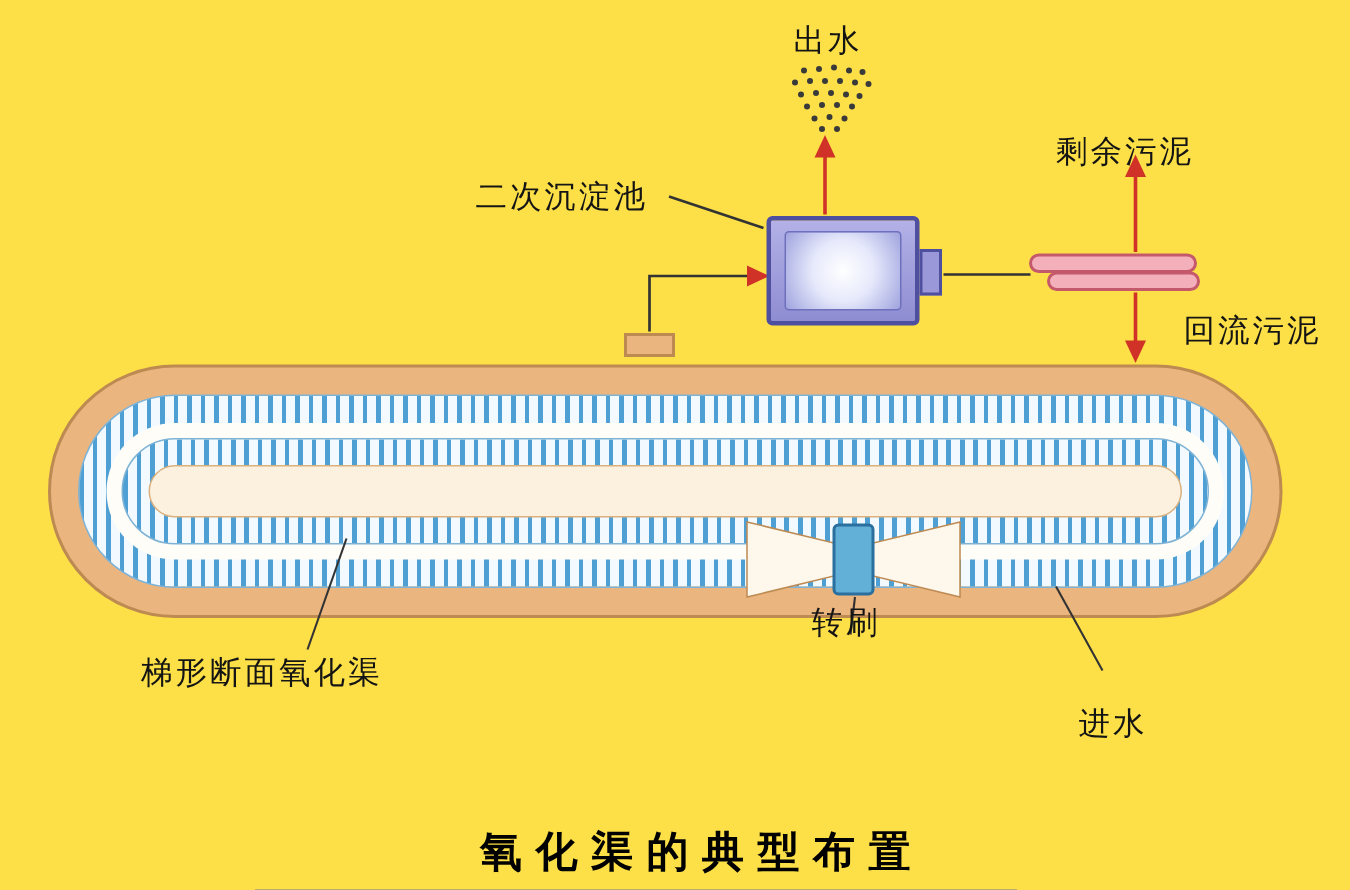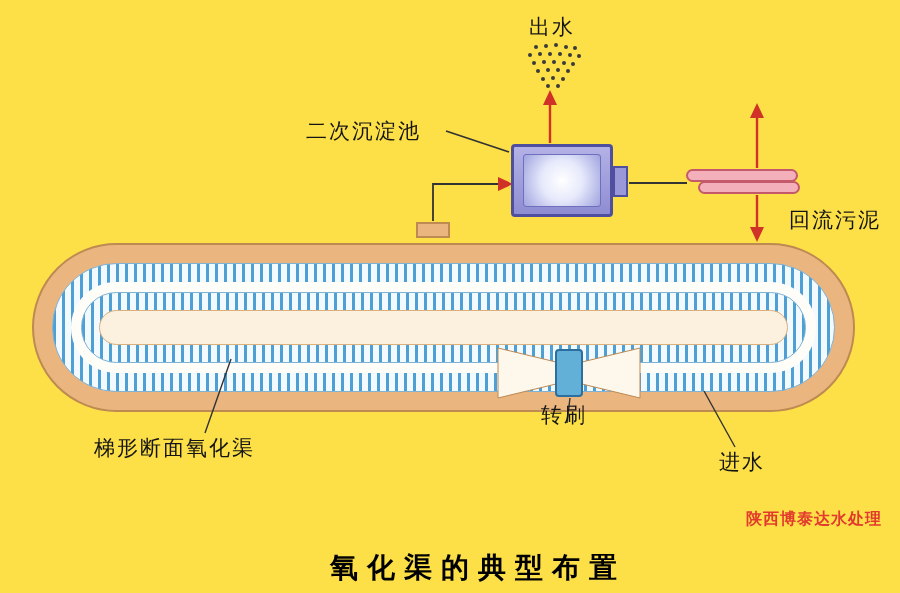--- a/index.html
+++ b/index.html
@@ -54,21 +54,21 @@
   .dark-line{stroke:#333;stroke-width:1.8;fill:none;}
   .thin-line{stroke:#333;stroke-width:1.4;fill:none;}
   .red-line{stroke:var(--arrow-red);stroke-width:2.4;fill:none;}
   .red-fill{fill:var(--arrow-red);stroke:none;}
   .dot{fill:#3a3a3a;}
   .wedge{fill:#fdf7ec;stroke:var(--ditch-border);stroke-width:1;}
   .brush{fill:var(--brush-blue);stroke:#2a6f9e;stroke-width:2;}
   
   .lbl{position:absolute;font-size:21px;color:#141414;letter-spacing:2px;
     white-space:nowrap;z-index:10;}
-  .title{position:absolute;left:330px;top:549px;font-size:28px;font-weight:700;
+  .title{position:absolute;left:320px;top:549px;font-size:28px;font-weight:700;
     letter-spacing:9px;color:#000;white-space:nowrap;z-index:10;}
   .watermark{position:absolute;right:18px;top:509px;text-align:left;
     color:var(--watermark-red);z-index:10;line-height:1.25;}
   .watermark .wm1{font-size:16px;font-weight:700;letter-spacing:1px;}
   .watermark .wm2{font-size:14px;font-weight:700;font-family:"Liberation Sans",sans-serif;}
 </style>
 </head>
 <body>
 
 <div id="stage">
@@ -138,25 +138,25 @@
   </svg>
 
   <div class="abs tank"></div>
   <div class="abs tank-window"></div>
   <div class="abs tank-tab"></div>
 
   <div class="abs disc disc1"></div>
   <div class="abs disc disc2"></div>
 
   <div class="lbl" style="left:529px;top:13px">出水</div>
-  <div class="lbl" style="left:306px;top:117px">二次沉淀池</div>
+  <div class="lbl" style="left:317px;top:117px">二次沉淀池</div>
+  <div class="lbl" style="left:704px;top:87px">剩余污泥</div>
   <div class="lbl" style="left:94px;top:434px">梯形断面氧化渠</div>
   <div class="lbl" style="left:789px;top:206px">回流污泥</div>
   <div class="lbl" style="left:541px;top:401px">转刷</div>
-  <div class="lbl" style="left:719px;top:448px">进水</div>
+  <div class="lbl" style="left:719px;top:468px">进水</div>
 
   <div class="title">氧化渠的典型布置</div>
 
   <div class="watermark">
-    <div class="wm1">陕西博泰达水处理</div>
   </div>
 
 </div>
 
 </body></html>

